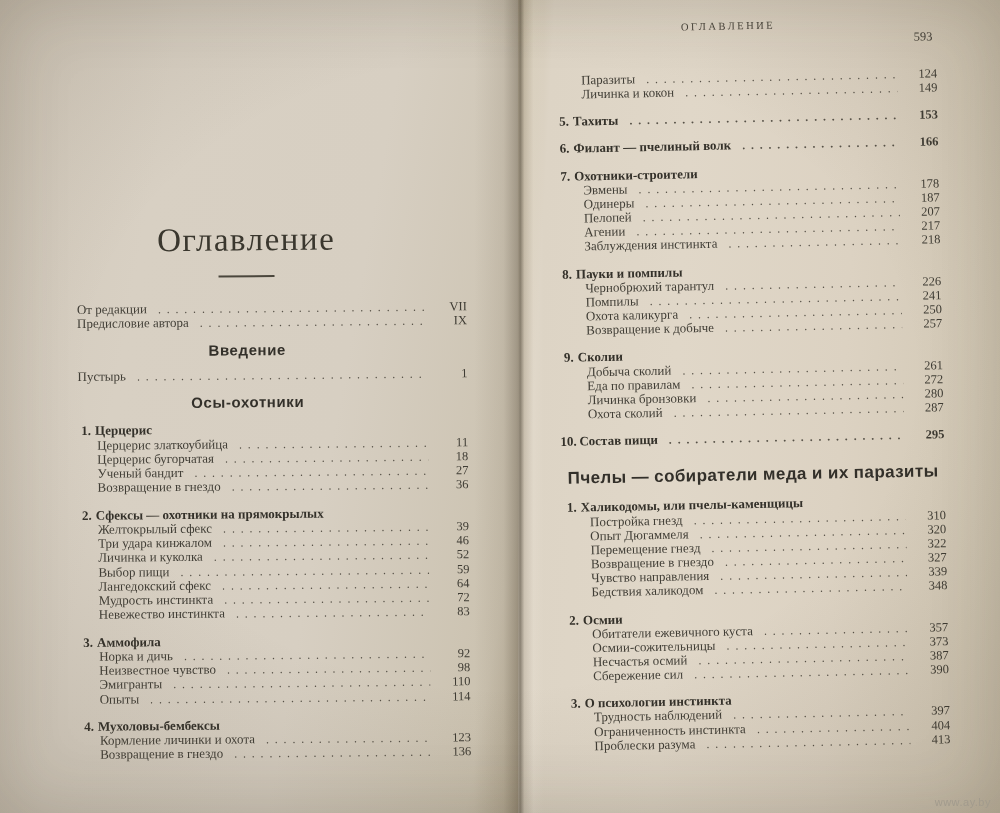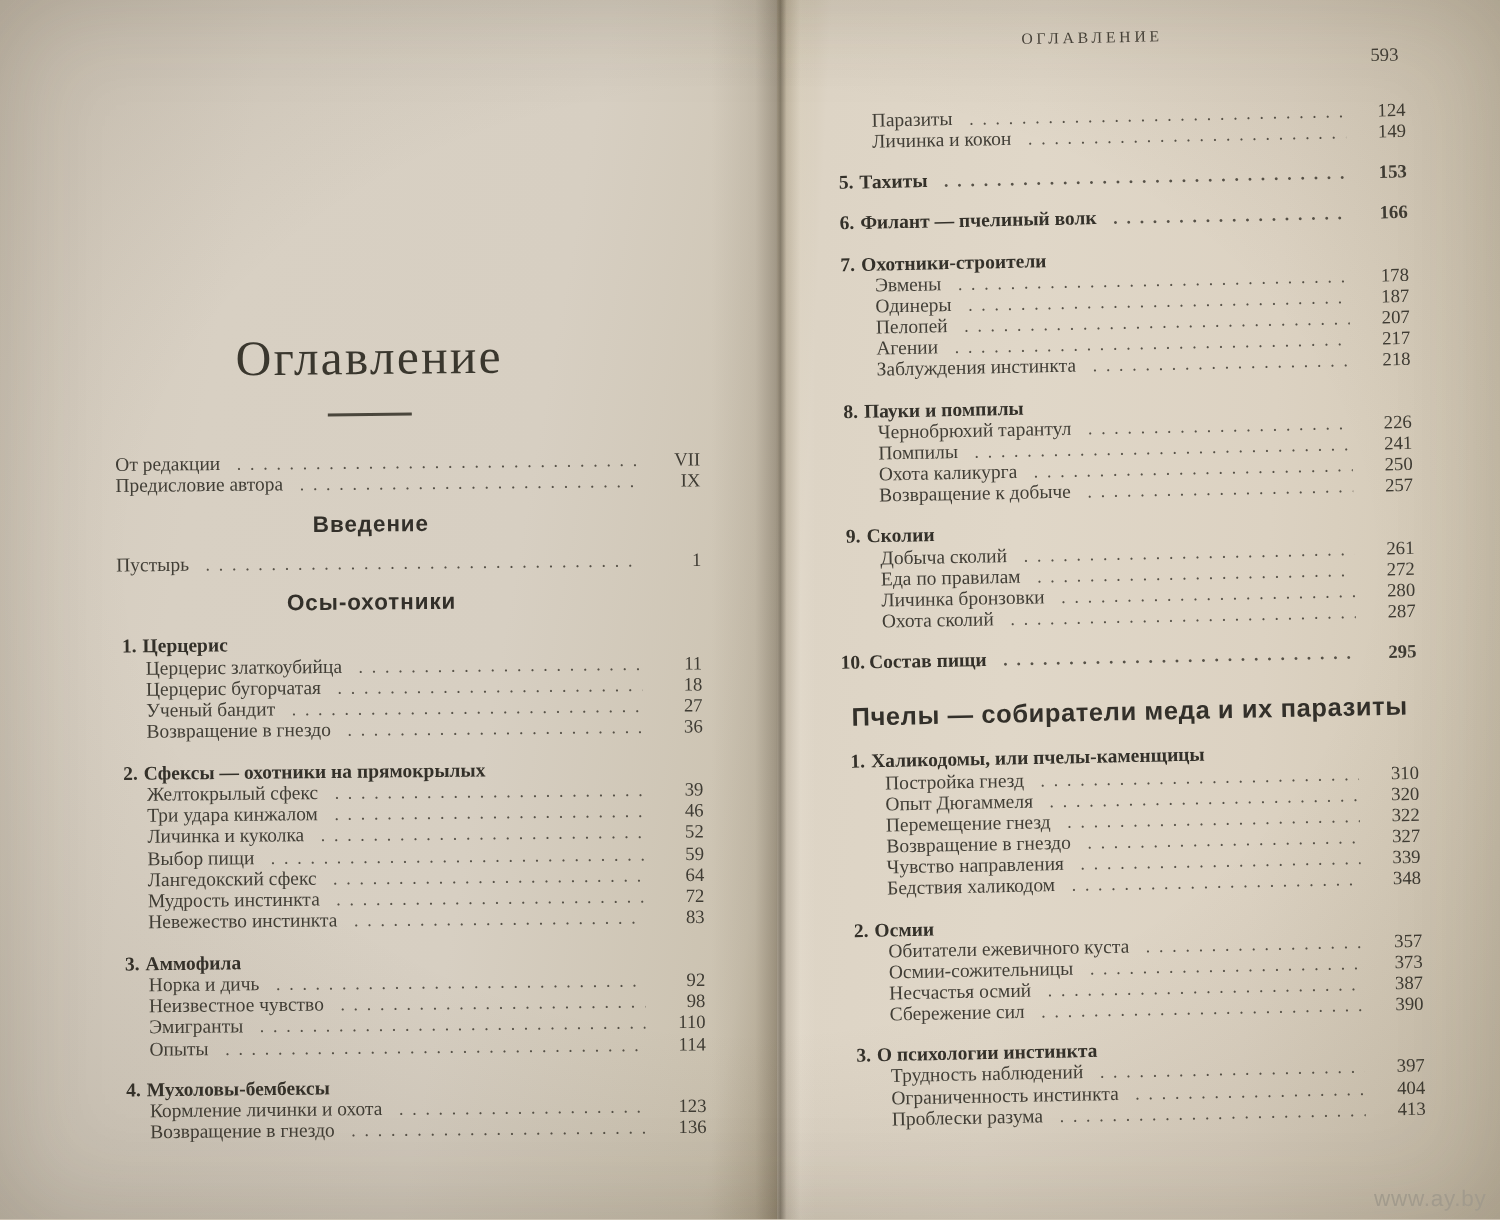--- a/index.html
+++ b/index.html
@@ -85,21 +85,21 @@
     font-family:"Liberation Sans",sans-serif;font-weight:700;color:#33302a;
   }
   .content-left .t-heading{
     font-size:15px;margin:13px 0 11px;letter-spacing:0.6px;transform:translateX(-24px);
   }
   .content-right .t-heading{
     font-size:17px;margin:23px 0 15px;letter-spacing:0.4px;
   }
   .watermark{
     position:absolute;right:9px;bottom:5px;
-    font-family:"Liberation Sans",sans-serif;font-size:15px;letter-spacing:0.5px;
+    font-family:"Liberation Sans",sans-serif;font-size:11px;letter-spacing:0.5px;
     color:#a29b8d;
   }
 </style>
 </head>
 <body>
 
 <div class="photo">
   <div class="page page-left"></div>
   <div class="page page-right"></div>
   <div class="gutter"></div>

